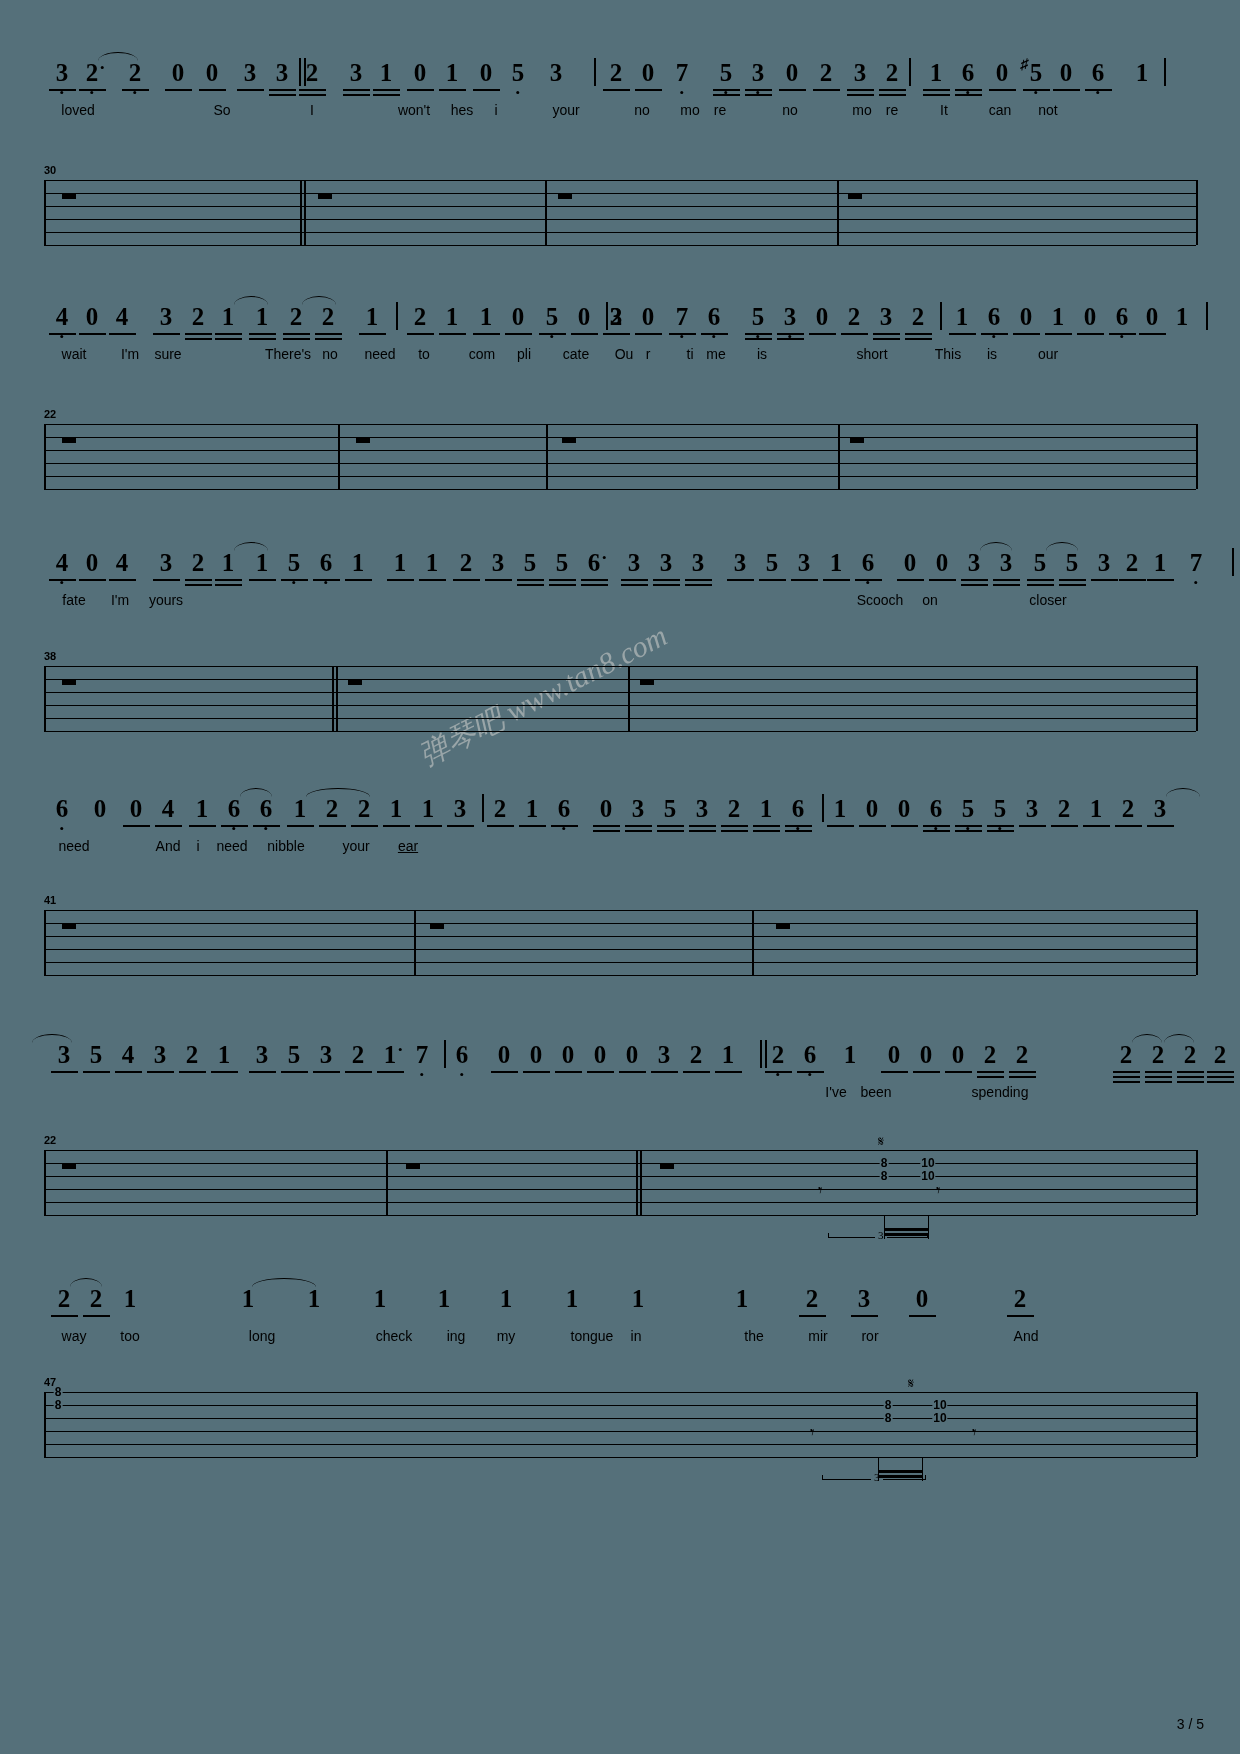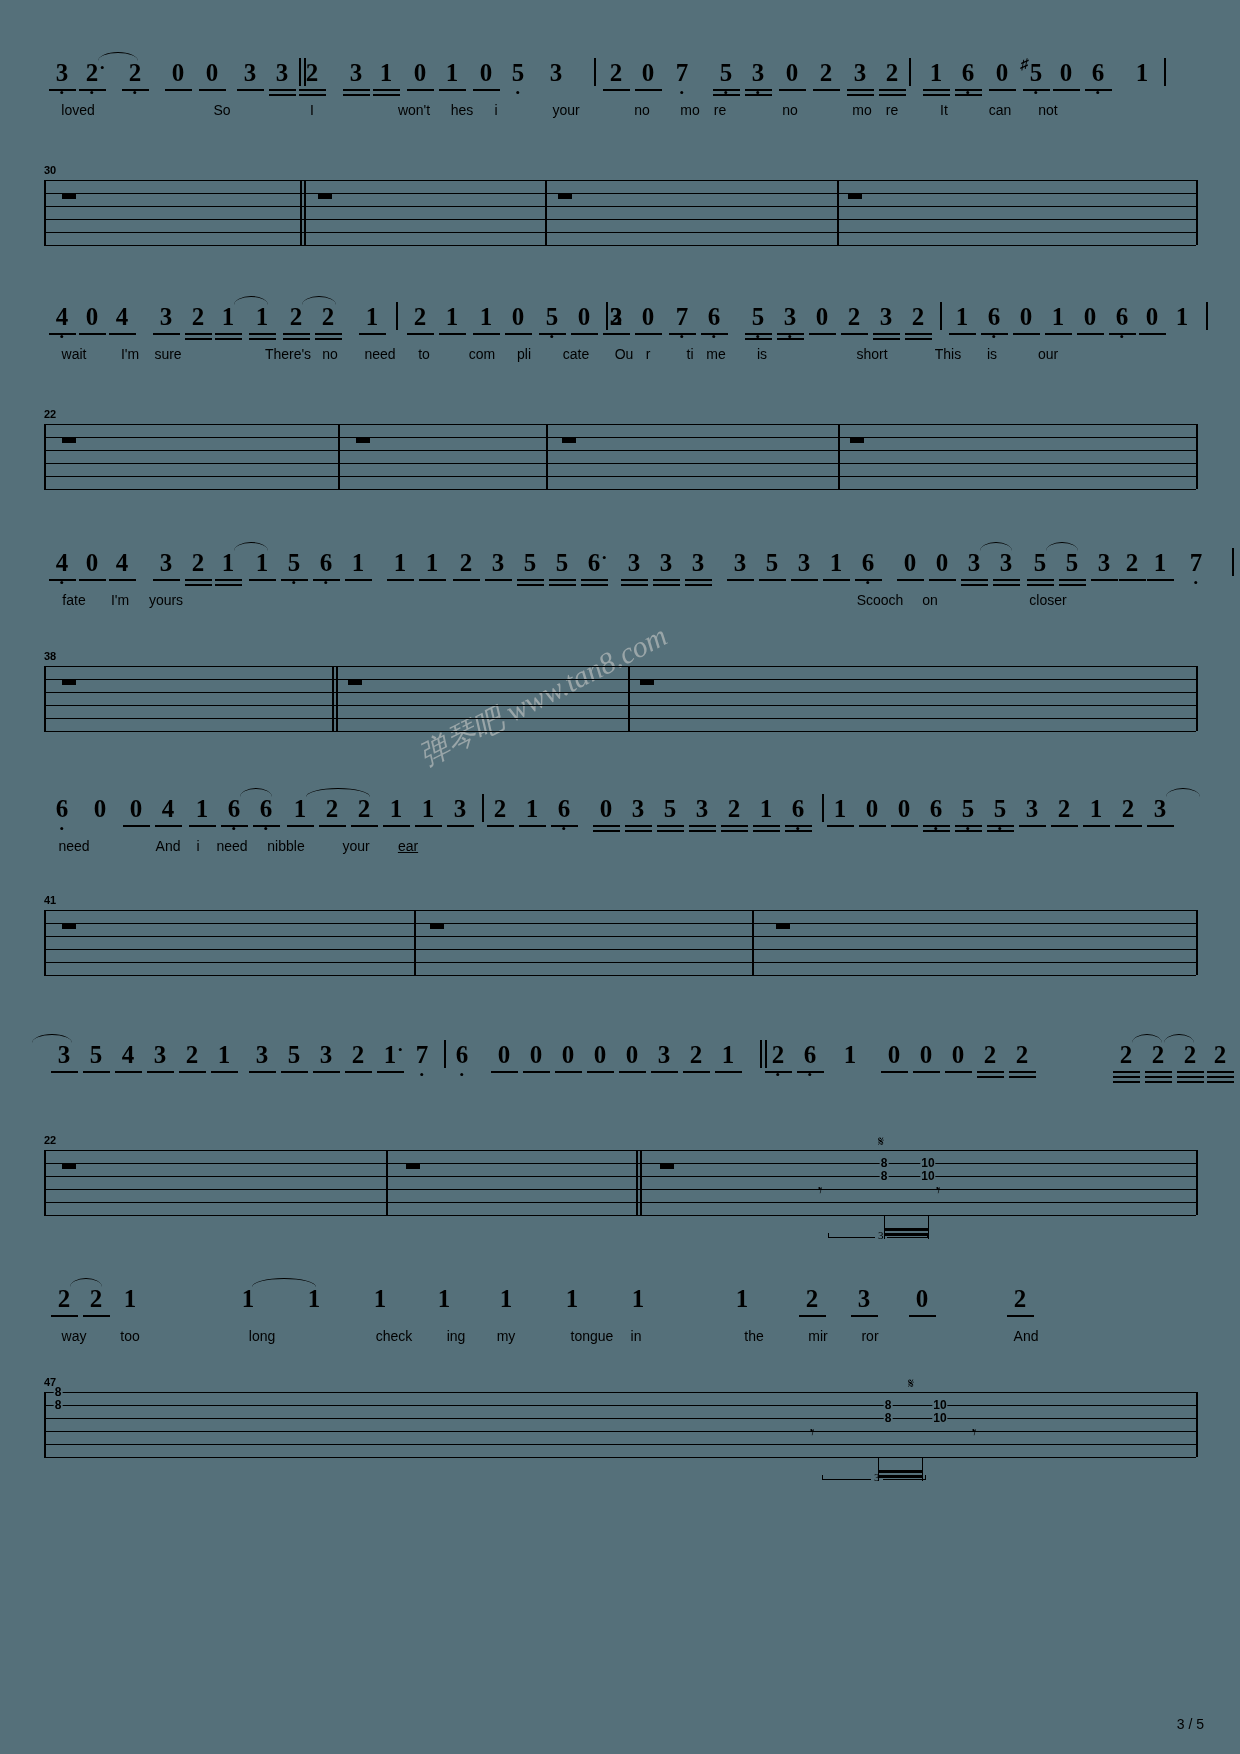--- a/index.html
+++ b/index.html
@@ -749,20 +749,25 @@
           <span class="note" style="left: 1220px; top: 4px;">2</span>
           <i class="beam" style="left: 1207px; width: 27px; top: 33px;"></i>
           <i class="beam" style="left: 1207px; width: 27px; top: 38px;"></i>
           <i class="beam" style="left: 1207px; width: 27px; top: 43px;"></i>
           <i class="tie" style="left: 32px; width: 40px; top: -4px;"></i>
           <i class="tie" style="left: 1132px; width: 30px; top: -4px;"></i>
           <i class="tie" style="left: 1164px; width: 30px; top: -4px;"></i>
           <i class="barline" style="left: 444px;"></i>
           <i class="barline dbl" style="left: 760px;"></i>
         </div>
+        <div class="jp-lyrics">
+          <span class="lyric" style="left: 836px;">I've</span>
+          <span class="lyric" style="left: 876px;">been</span>
+          <span class="lyric" style="left: 1000px;">spending</span>
+        </div>
       </div>
       <div class="tab-staff" style="left: 0px; top: 1150px; width: 1240px; height: 80px;">
         <i class="tab-line" style="left: 44px; width: 1152px; top: 0px;"></i>
         <i class="tab-line" style="left: 44px; width: 1152px; top: 13px;"></i>
         <i class="tab-line" style="left: 44px; width: 1152px; top: 26px;"></i>
         <i class="tab-line" style="left: 44px; width: 1152px; top: 39px;"></i>
         <i class="tab-line" style="left: 44px; width: 1152px; top: 52px;"></i>
         <i class="tab-line" style="left: 44px; width: 1152px; top: 65px;"></i>
         <i class="tab-bar" style="left: 44px; top: 0px; height: 65px;"></i>
         <i class="tab-bar" style="left: 1196px; top: 0px; height: 65px;"></i>

